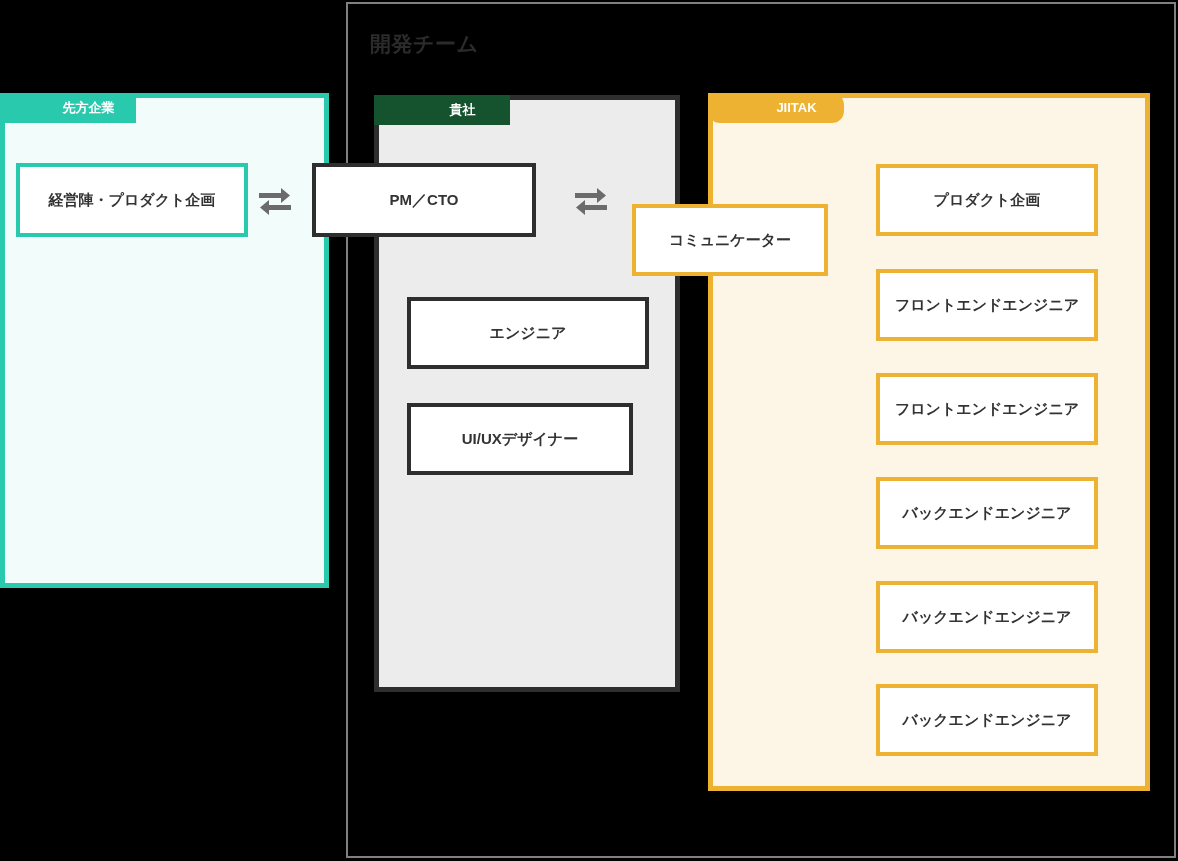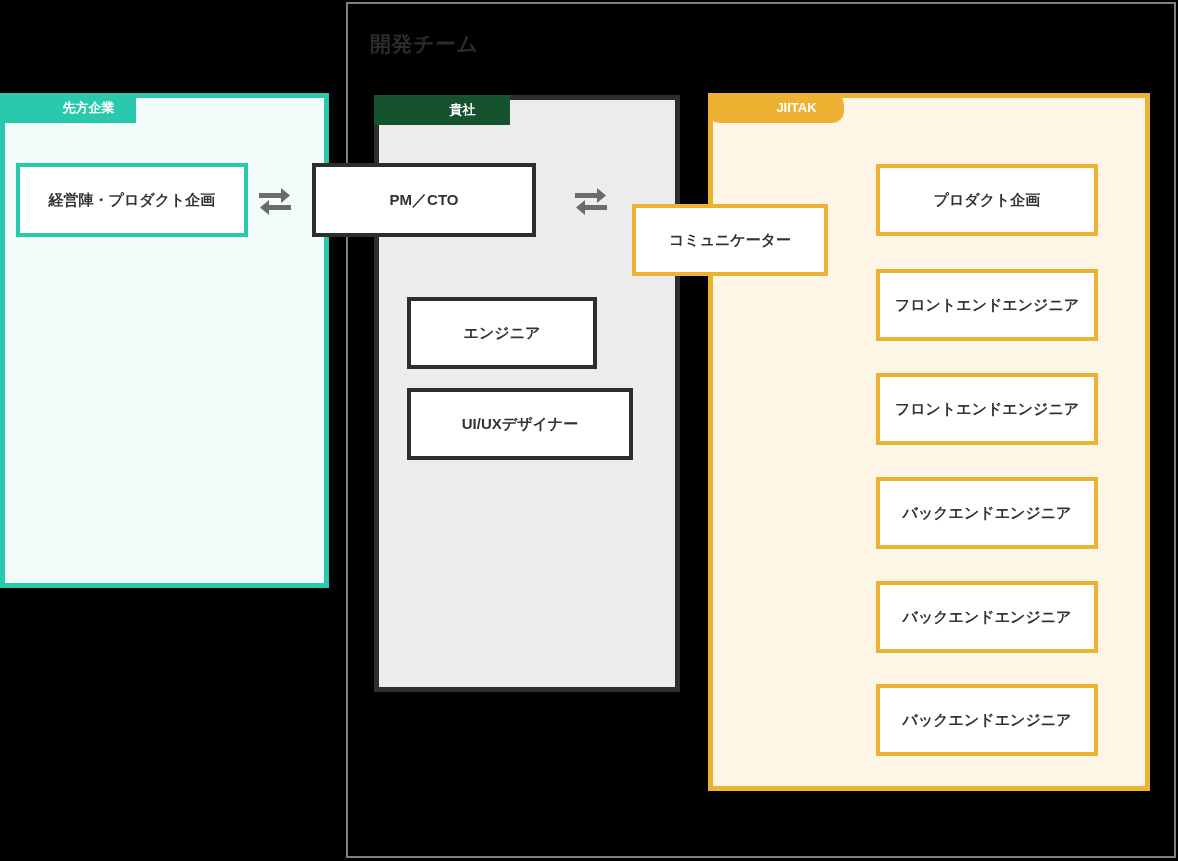--- a/index.html
+++ b/index.html
@@ -151,25 +151,25 @@
 </div>
 
 <div class="panel" id="company-panel">
   <div class="panel-tab">貴社</div>
 </div>
 
 <div class="role-box dark" style="left:312px; top:163px; width:224px; height:74px;">
   <span>PM／CTO</span>
 </div>
 
-<div class="role-box dark" style="left:407px; top:297px; width:190px; height:72px;">
+<div class="role-box dark" style="left:407px; top:297px; width:242px; height:72px;">
   <span>エンジニア</span>
 </div>
 
-<div class="role-box dark" style="left:407px; top:388px; width:226px; height:72px;">
+<div class="role-box dark" style="left:407px; top:403px; width:226px; height:72px;">
   <span>UI/UXデザイナー</span>
 </div>
 
 <div class="panel" id="jiitak-panel">
   <div class="panel-tab">JIITAK</div>
 </div>
 
 <div class="role-box amber" style="left:632px; top:164px; width:196px; height:72px;margin-top:40px;">
   <span>コミュニケーター</span>
 </div>

